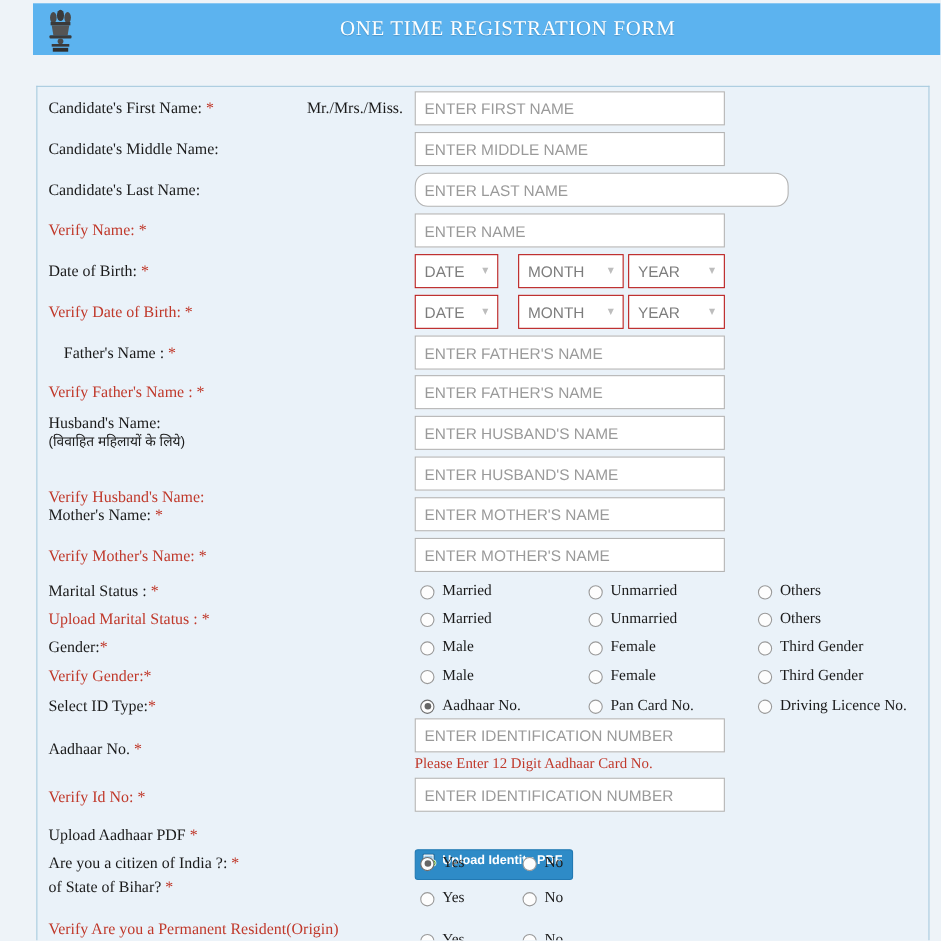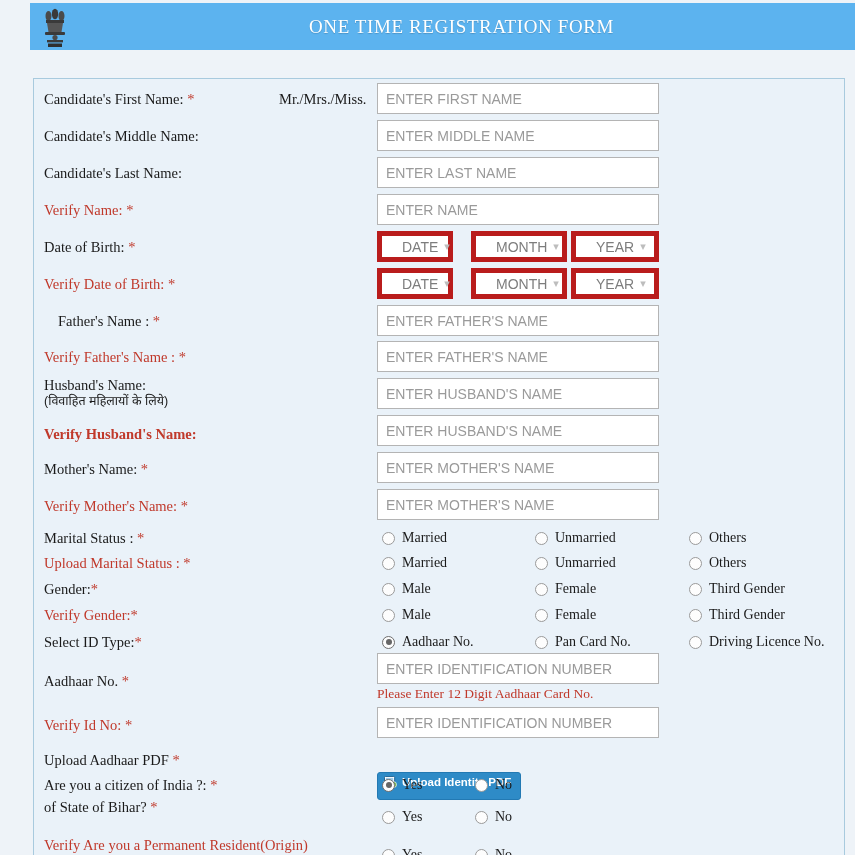--- a/index.html
+++ b/index.html
@@ -141,25 +141,25 @@
     padding: 0 8px;
     outline: none;
   }
   .txt::placeholder { color: #9a9a9a; opacity: 1; }
 
   .sel {
     position: absolute;
     box-sizing: border-box;
     height: 31px;
     background: #ffffff;
-    border: 5px solid #b91c1c;
+    border: 1px solid #b91c1c;
     font-family: "Liberation Sans", sans-serif;
     font-size: 14px;
     color: #7d7d7d;
-    padding: 0 20px;
+    padding: 0 8px;
     display: flex;
     align-items: center;
     justify-content: space-between;
   }
   .sel .chev {
     margin-left: 6px;
     color: #bdbdbd;
     font-size: 11px;
     line-height: 1;
   }
@@ -261,21 +261,21 @@
   <div class="form-box">
 
     <div class="label" style="top:12px;"><span>Candidate's First Name: </span><span class="req">*</span></div>
     <div class="prefix" style="left:245px; top:12px;">Mr./Mrs./Miss.</div>
     <input class="txt" style="left: 343px; top: 4px; width: 282px;" placeholder="ENTER FIRST NAME">
 
     <div class="label" style="top:49px;">Candidate's Middle Name:</div>
     <input class="txt" style="left: 343px; top: 41px; width: 282px;" placeholder="ENTER MIDDLE NAME">
 
     <div class="label" style="top:86px;">Candidate's Last Name:</div>
-    <input class="txt" style="left: 343px; top: 78px; width: 282px;" placeholder="ENTER LAST NAME">
+    <input class="txt" style="left: 343px; top: 78px; width: 340px; border-radius: 12px;" placeholder="ENTER LAST NAME">
 
     <div class="label verify" style="top:123px;"><span>Verify Name: </span><span class="req">*</span></div>
     <input class="txt" style="left: 343px; top: 115px; width: 282px;" placeholder="ENTER NAME">
 
     <div class="label" style="top:160px;"><span>Date of Birth: </span><span class="req">*</span></div>
     <div class="sel" style="left:343px; top:152px; width:76px;">
         <span>DATE</span>
         <span class="chev">▾</span>
       </div>
     <div class="sel" style="left:437px; top:152px; width:96px;">
@@ -303,21 +303,21 @@
 
     <div class="label" style="top:234px;margin-left:14px;"><span>Father's Name : </span><span class="req">*</span></div>
     <input class="txt" style="left: 343px; top: 226px; width: 282px;" placeholder="ENTER FATHER'S NAME">
 
     <div class="label verify" style="top:270px;"><span>Verify Father's Name : </span><span class="req">*</span></div>
     <input class="txt" style="left: 343px; top: 262px; width: 282px;" placeholder="ENTER FATHER'S NAME">
 
     <div class="label" style="top:298px;"><span>Husband's Name:</span><span class="hindi">(विवाहित महिलायों के लिये)</span></div>
     <input class="txt" style="left: 343px; top: 299px; width: 282px;" placeholder="ENTER HUSBAND'S NAME">
 
-    <div class="label verify" style="top:347px;font-weight:bold;">Verify Husband's Name:</div>
+    <div class="label verify" style="top:365px;">Verify Husband's Name:</div>
     <input class="txt" style="left: 343px; top: 336px; width: 282px;" placeholder="ENTER HUSBAND'S NAME">
 
     <div class="label" style="top:382px;"><span>Mother's Name: </span><span class="req">*</span></div>
     <input class="txt" style="left: 343px; top: 373px; width: 282px;" placeholder="ENTER MOTHER'S NAME">
 
     <div class="label verify" style="top:419px;"><span>Verify Mother's Name: </span><span class="req">*</span></div>
     <input class="txt" style="left: 343px; top: 410px; width: 282px;" placeholder="ENTER MOTHER'S NAME">
 
     <div class="label" style="top:451px;"><span>Marital Status : </span><span class="req">*</span></div>
     <div class="radio-opt" style="left:348px; top:451px;">

